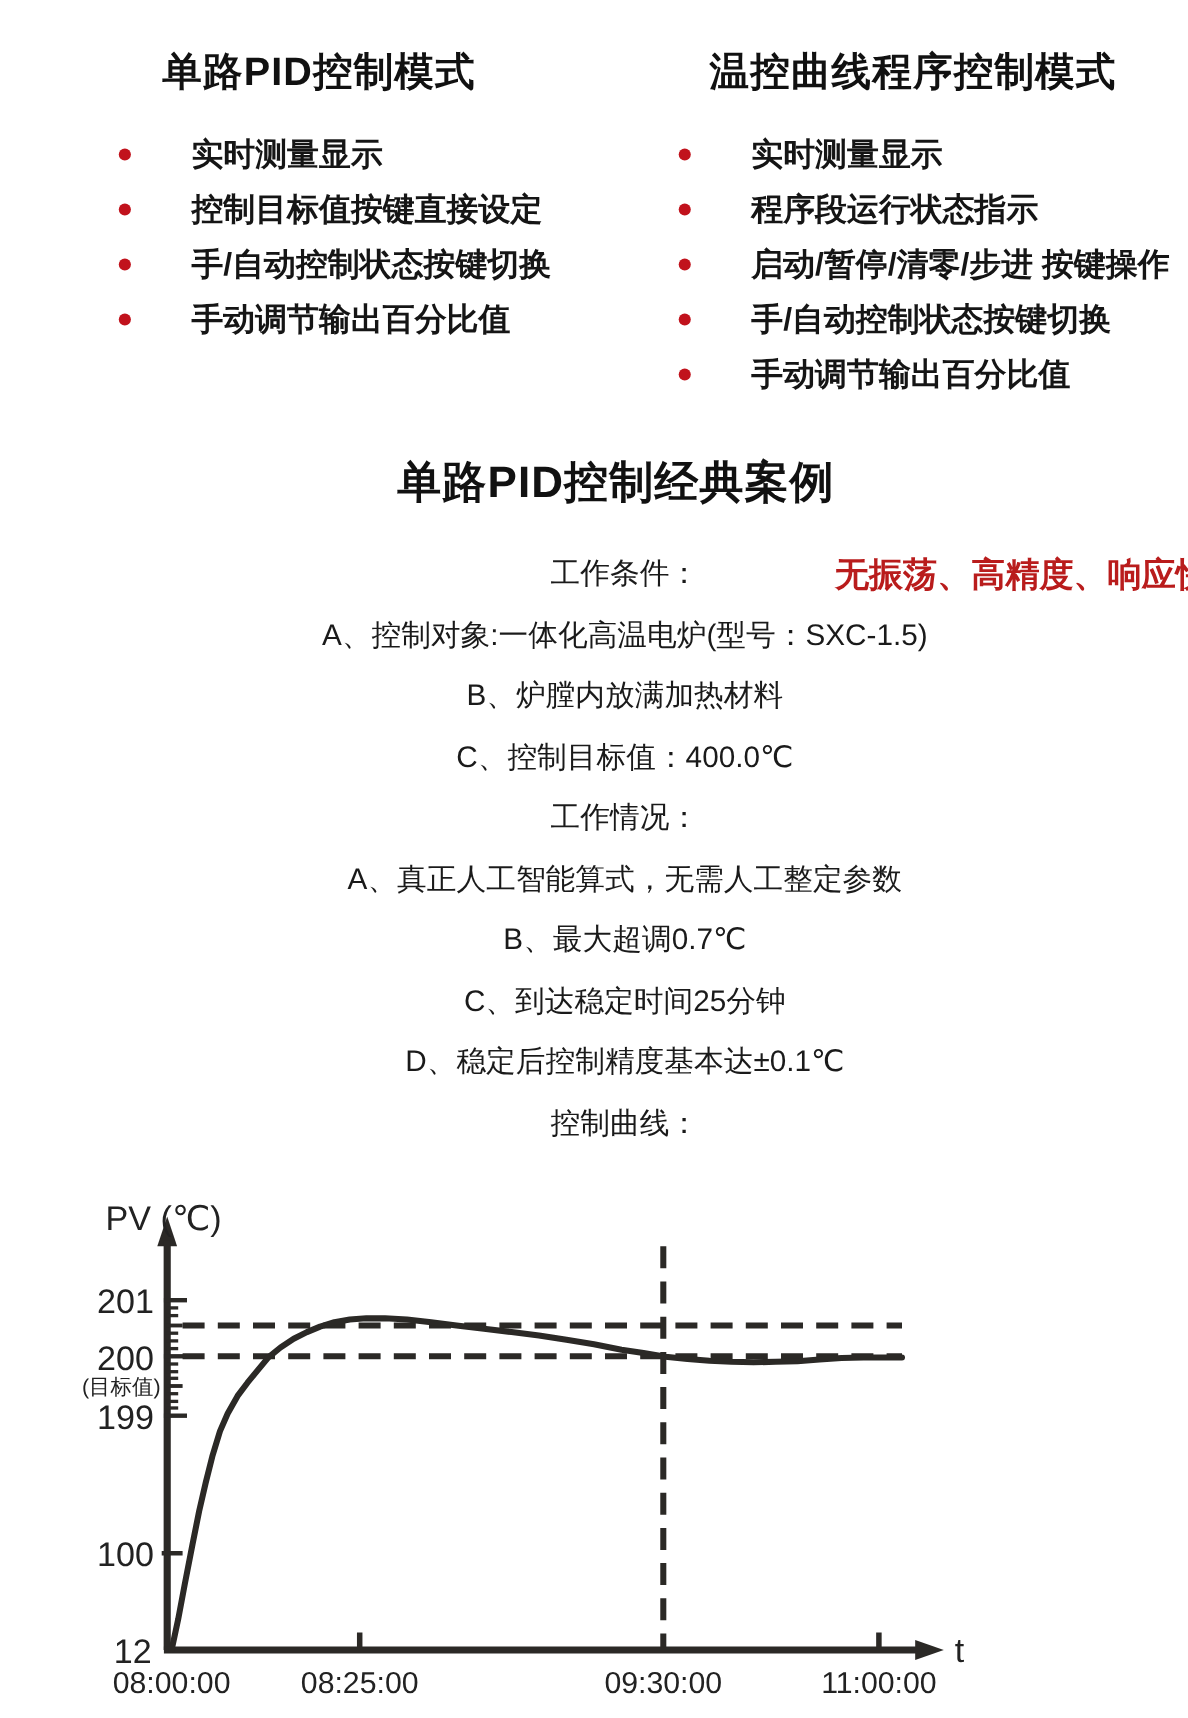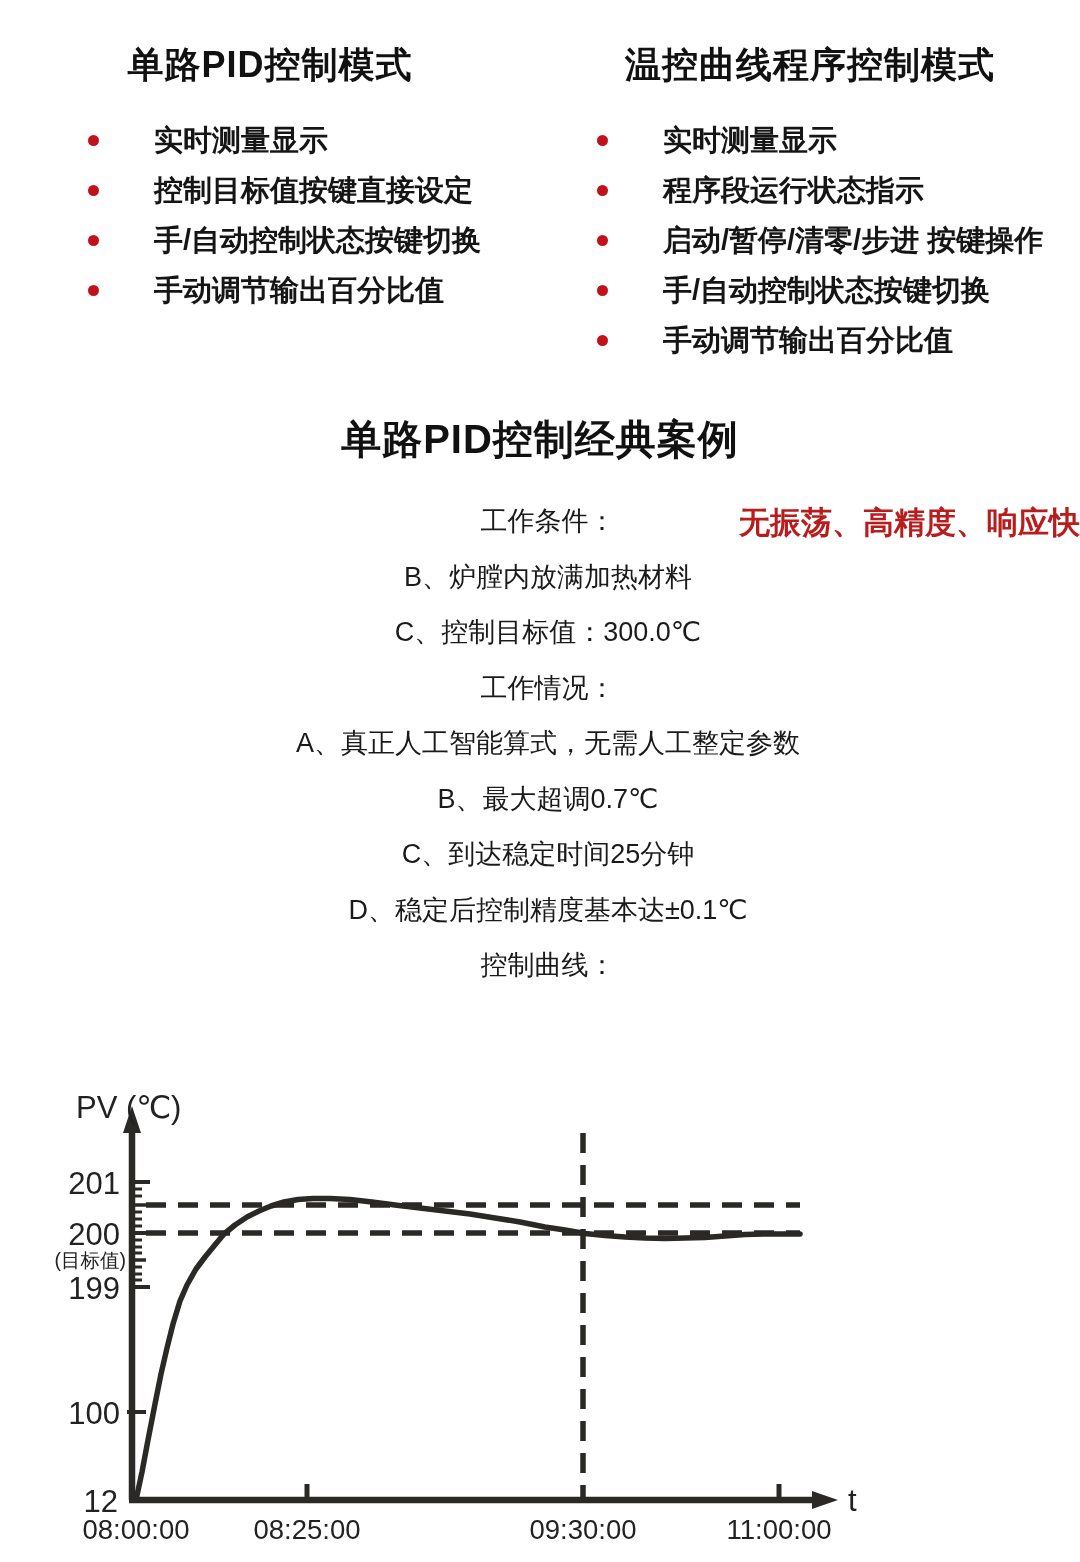--- a/index.html
+++ b/index.html
@@ -1,21 +1,21 @@
 <!DOCTYPE html>
 <html><head>
 <meta charset="utf-8">
 <style>
   html,body{margin:0;padding:0;}
   body{
     width:1080px;height:1562px;position:relative;overflow:hidden;
     background:#ffffff;color:#1a1a1a;
     font-family:"Liberation Sans","DejaVu Sans",sans-serif;
   }
-  .abs{position:absolute;}
+  .abs{position:absolute;padding-left:20px;}
   
   .feat{width:540px;top:14px;}
   .feat-title{font-size:36px;font-weight:700;line-height:42px;text-align:center;color:#111;letter-spacing:1px;}
   .feat-list{list-style:none;margin:10px 0 0 0;padding:0;}
   .feat-list li{display:flex;align-items:center;height:50px;font-size:29px;font-weight:600;color:#151515;gap:40px;}
   #feat-left .feat-list{padding-left:88px;}
   #feat-right .feat-list{padding-left:57px;}
   .dot{width:11px;height:11px;border-radius:50%;margin-right:15px;flex:0 0 auto;}
   
   #case-header{top:388px;left:0;width:1080px;}
@@ -81,22 +81,23 @@
   </ul>
 </section>
 
 <section id="case-header" class="abs">
   <h1 class="case-title">单路PID控制经典案例</h1>
   <div class="case-sub">无振荡、高精度、响应快</div>
 </section>
 
 <section id="case-lines" class="abs">
   <div class="line">工作条件：</div>
+  <div class="line">A、控制对象:一体化高温电炉(型号：SXC-1.5)</div>
   <div class="line">B、炉膛内放满加热材料</div>
-  <div class="line">C、控制目标值：300.0℃</div>
+  <div class="line">C、控制目标值：400.0℃</div>
   <div class="line">工作情况：</div>
   <div class="line">A、真正人工智能算式，无需人工整定参数</div>
   <div class="line">B、最大超调0.7℃</div>
   <div class="line">C、到达稳定时间25分钟</div>
   <div class="line">D、稳定后控制精度基本达±0.1℃</div>
   <div class="line">控制曲线：</div>
 </section>
 
 <section id="chart" class="abs">
   <svg width="1080" height="480" viewBox="0 0 1080 480">

